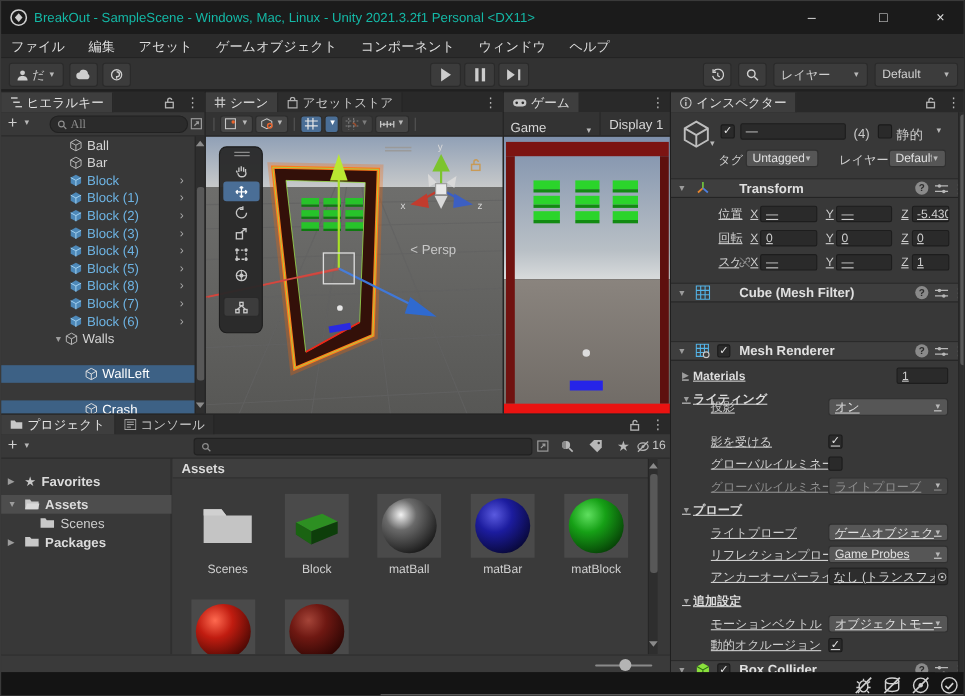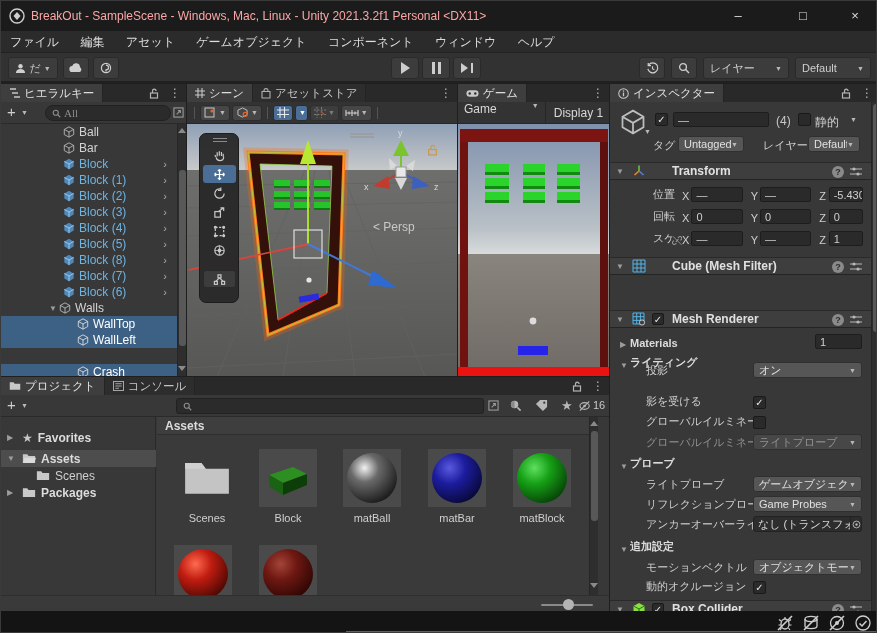--- a/index.html
+++ b/index.html
@@ -1,21 +1,21 @@
 <!DOCTYPE html>
 <html><head>
 <meta charset="utf-8">
 <style>
   html,body{margin:0;padding:0;background:#000;}
   *{box-sizing:border-box;font-family:"Liberation Sans","DejaVu Sans",sans-serif;}
   #win{position:relative;width:877px;height:633px;background:#383838;color:#d2d2d2;font-size:12px;overflow:hidden;border:1px solid #3a3a3a;}
   .abs{position:absolute;}
   
   #titlebar{left:0;top:0;width:877px;height:30px;background:#1b1b1b;}
-  #titlebar .ttl{position:absolute;left:30px;top:8px;font-size:12px;color:#fca5a5;white-space:nowrap;}
+  #titlebar .ttl{position:absolute;left:30px;top:8px;font-size:12px;color:#14b8a6;white-space:nowrap;}
   .winbtn{position:absolute;top:0;width:46px;height:30px;text-align:center;line-height:30px;color:#dcdcdc;font-size:13px;}
   #menubar{left:0;top:30px;width:877px;height:22px;background:#2b2b2b;border-bottom:1px solid #222;}
   #menubar span{display:inline-block;padding:3px 9px;font-size:12px;color:#dedede;}
   #toolbar{left:0;top:52px;width:877px;height:30px;background:#323232;border-bottom:2px solid #202020;}
   .tbtn{position:absolute;top:4px;height:22px;background:#3c3c3c;border:1px solid #2a2a2a;border-radius:3px;display:flex;align-items:center;justify-content:center;gap:3px;color:#cfcfcf;font-size:11px;}
   .ddchev{font-size:7px;color:#b8b8b8;}
   .playtri{width:0;height:0;border-left:9px solid #cdcdcd;border-top:6px solid transparent;border-bottom:6px solid transparent;}
   .pausebars{display:flex;gap:3px;}
   .pausebars i{display:block;width:3px;height:12px;background:#cdcdcd;}
   
@@ -58,21 +58,21 @@
   
   #palette{position:absolute;left:12px;top:9px;width:40px;height:170px;background:rgba(40,40,40,.95);border:1px solid #1d1d1d;border-radius:7px;}
   .ptool{position:absolute;left:3px;width:33px;height:18px;border-radius:3px;display:flex;align-items:center;justify-content:center;}
   .ptool.on{background:#4a6e96;}
   .ptool svg{stroke:#c8c8c8;fill:none;stroke-width:1.3;}
   .ptool.on svg{stroke:#fff;}
   
   .comp-h{position:absolute;left:0;width:261px;height:18px;background:#3e3e3e;border-top:1px solid #2a2a2a;border-bottom:1px solid #242424;display:flex;align-items:center;}
   .comp-h .title{position:absolute;left:62px;font-weight:bold;font-size:12px;color:#e0e0e0;}
   .comp-h .ric{position:absolute;color:#b8b8b8;font-size:11px;}
-  .irow{position:absolute;display:flex;align-items:flex-end;font-size:11px;color:#cfcfcf;}
+  .irow{position:absolute;display:flex;align-items:center;font-size:11px;color:#cfcfcf;text-decoration:underline;}
   .ilabel{overflow:hidden;white-space:nowrap;}
   
   .prow{position:absolute;display:flex;align-items:center;gap:5px;font-size:12px;color:#cfcfcf;height:17px;}
   .thumb{position:absolute;width:58px;height:58px;background:#4a4a4a;}
   .alabel{position:absolute;width:80px;text-align:center;font-size:11px;color:#cfcfcf;}
   
   .sbtrack{position:absolute;background:#2e2e2e;border-left:1px solid #262626;}
   .sbthumb{position:absolute;background:#585858;border-radius:3px;}
   .tri-up{width:0;height:0;border-left:4px solid transparent;border-right:4px solid transparent;border-bottom:5px solid #8a8a8a;}
   .tri-down{width:0;height:0;border-left:4px solid transparent;border-right:4px solid transparent;border-top:5px solid #8a8a8a;}
@@ -290,27 +290,20 @@
           <span>Block (6)</span>
           <span class="parrow">›</span>
         </div>
       <div class="hrow" style="top:176px">
           <span style="width:48px"></span>
           <span class="fold">▼</span>
           <svg class="cubei" width="12" height="12" viewBox="0 0 14 14">
             <path d="M7 1 12.5 4v6L7 13 1.5 10V4Z M1.5 4 7 7l5.5-3 M7 7v6" fill="none" stroke="#bdbdbd"></path>
           </svg>
           <span>Walls</span>
-        </div>
-      <div class="hrow sel" style="top:192px">
-          <span style="width:76px"></span>
-          <svg class="cubei" width="12" height="12" viewBox="0 0 14 14">
-            <path d="M7 1 12.5 4v6L7 13 1.5 10V4Z M1.5 4 7 7l5.5-3 M7 7v6" fill="none" stroke="#e2e2e2"></path>
-          </svg>
-          <span>WallTop</span>
         </div>
       <div class="hrow sel" style="top:208px">
           <span style="width:76px"></span>
           <svg class="cubei" width="12" height="12" viewBox="0 0 14 14">
             <path d="M7 1 12.5 4v6L7 13 1.5 10V4Z M1.5 4 7 7l5.5-3 M7 7v6" fill="none" stroke="#e2e2e2"></path>
           </svg>
           <span>WallLeft</span>
         </div>
       <div class="hrow sel" style="top:240px">
           <span style="width:76px"></span>
@@ -546,21 +539,21 @@
             <rect x="0.5" y="1" width="13" height="7" rx="3.5" fill="#c8c8c8"></rect>
             <circle cx="4" cy="4.5" r="1.3" fill="#2d2d2d"></circle>
             <circle cx="10" cy="4.5" r="1.3" fill="#2d2d2d"></circle>
           </svg>
         <span>ゲーム</span>
       </div>
       <div class="spring"></div>
       <div class="tbicon">⋮</div>
     </div>
     <div class="stb" style="padding:0">
-      <div style="display:flex;align-items:flex-start;width:88px;height:100%;padding:0 6px;border-right:1px solid #272727">
+      <div style="display:flex;align-items:flex-end;width:88px;height:100%;padding:0 6px;border-right:1px solid #272727">
         <span style="flex:1;font-size:12px;color:#d8d8d8">Game</span>
         <span class="ddchev">▼</span>
       </div>
       <div style="padding:0 6px;font-size:12px;color:#d8d8d8;white-space:nowrap;overflow:hidden">Display 1</div>
     </div>
     <div class="abs" style="left:0;top:40px;width:152px;height:253px;overflow:hidden;background:#252525">
       <svg width="152" height="253" viewBox="0 0 152 253">
         <defs>
           <linearGradient id="gsky" x1="0" y1="0" x2="0" y2="1">
               <stop offset="0" stop-color="#7e90ac"></stop>

